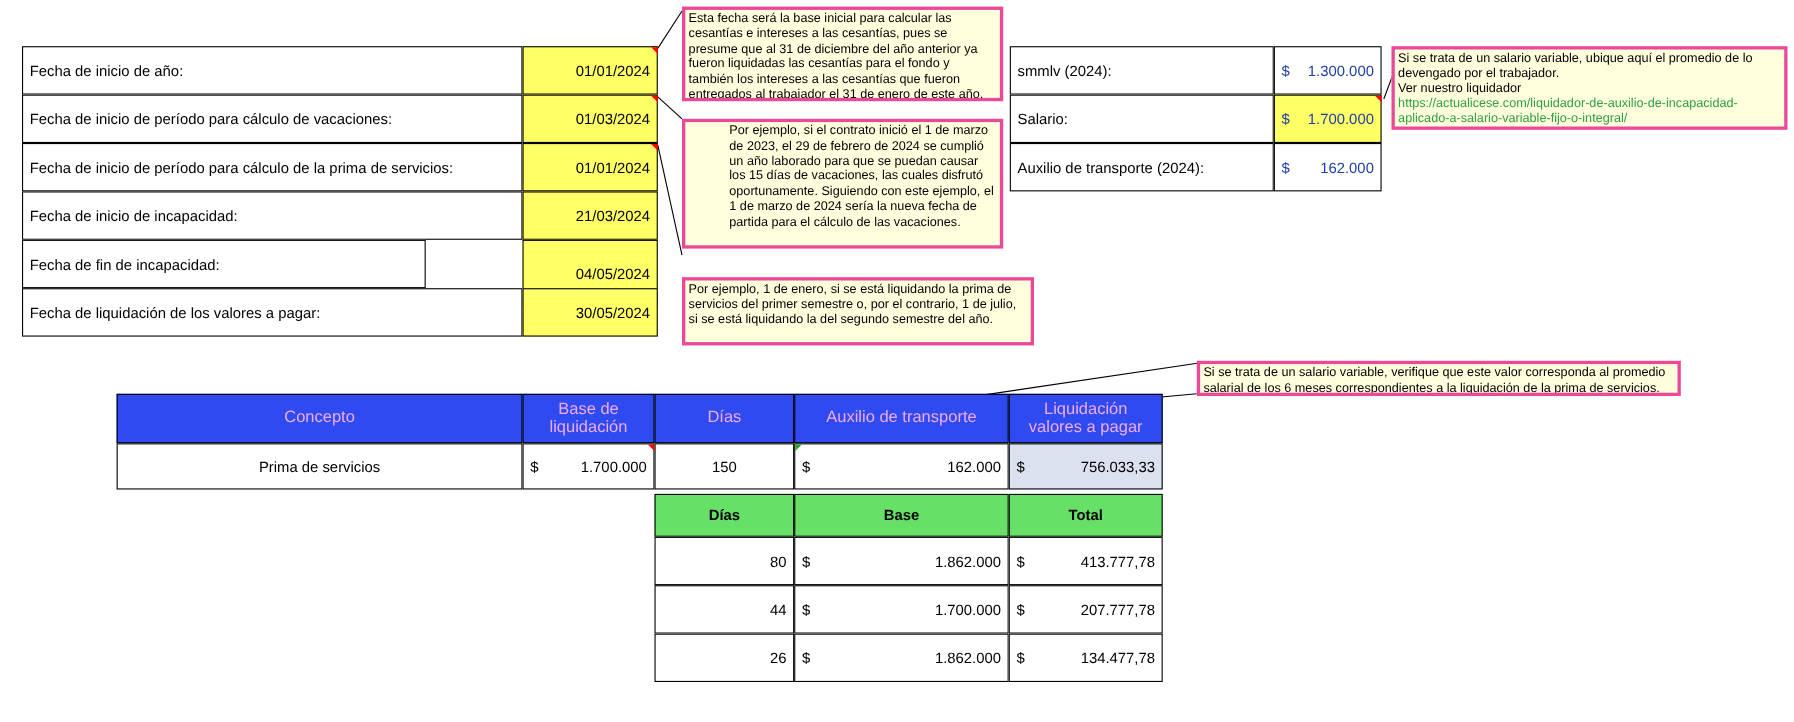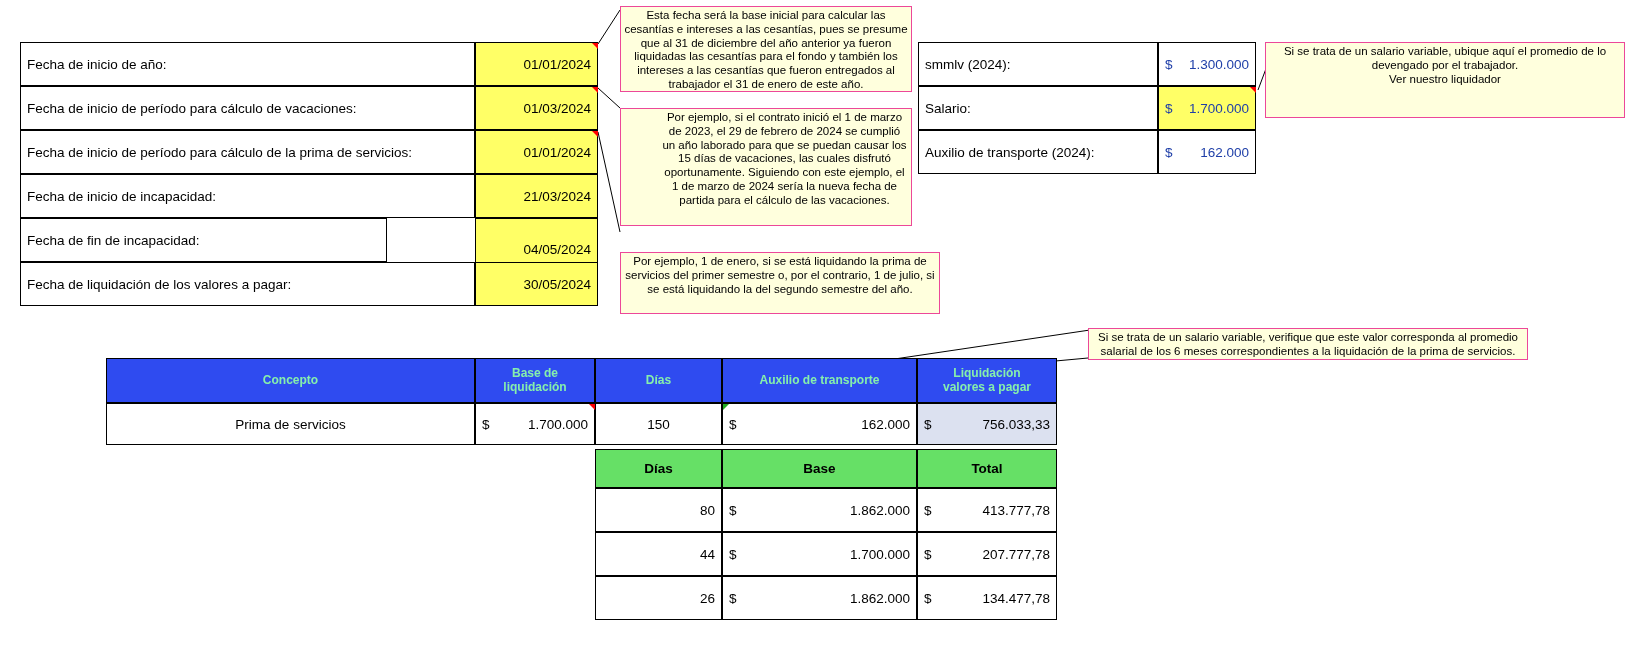--- a/index.html
+++ b/index.html
@@ -28,27 +28,27 @@
     padding: 0 6px;
     white-space: nowrap;
   }
   .cell.label { justify-content: flex-start; }
   .cell.right { justify-content: flex-end; }
   .cell.center { justify-content: center; }
   .cell.yellow { background: #ffff66; }
   .cell.lav { background: #dce1f0; }
   .cell.blue-head {
     background: #2f4bf0;
-    color: #86efac;
-    font-weight: bold;
+    color: #f0abfc;
+    font-weight: normal;
     justify-content: center;
     text-align: center;
     white-space: normal;
     line-height: 1.12;
-    font-size: 12px;
+    font-size: 15px;
   }
   .cell.green-head {
     background: #66e066;
     color: #000000;
     font-weight: bold;
     justify-content: center;
     text-align: center;
     font-size: 13.5px;
   }
   .cell.money {
@@ -56,28 +56,27 @@
   }
   .cell .cur { }
   .cell .amt { }
   .blue-txt { color: #1f3fa8; }
 
   
   .note {
     position: absolute;
     box-sizing: border-box;
     background: #ffffdd;
-    border: 1px solid #ec4899;
+    border: 3px solid #ec4899;
     font-size: 11.5px;
     line-height: 1.20;
     color: #000000;
     padding: 2px 3px;
     white-space: pre-wrap;
     overflow: hidden;
-    text-align: center;
   }
   .note .lnk { color: #2f9e44; }
 
   
   .redtri {
     position: absolute;
     width: 0; height: 0;
     border-top: 6px solid #ff0000;
     border-left: 6px solid transparent;
   }
@@ -150,20 +149,21 @@
     <span class="cur blue-txt">$</span>
     <span class="amt blue-txt">162.000</span>
   </div>
 
   <div class="redtri" style="left:1250px;top:87px;"></div>
 </div>
 
 <div class="note" style="left:1265px;top:42px;width:360px;height:76px;white-space:normal;">
   <span>Si se trata de un salario variable, ubique aquí el promedio de lo devengado por el trabajador.</span><br>
   <span>Ver nuestro liquidador</span><br>
+  <span class="lnk">https://actualicese.com/liquidador-de-auxilio-de-incapacidad-aplicado-a-salario-variable-fijo-o-integral/</span>
 </div>
 
 <div class="note" style="left:1088px;top:328px;width:440px;height:32px;">Si se trata de un salario variable, verifique que este valor corresponda al promedio salarial de los 6 meses correspondientes a la liquidación de la prima de servicios.</div>
 
 <div>
 
   <div class="cell blue-head" style="left:106px;top:358px;width:369px;height:45px;">Concepto</div>
   <div class="cell blue-head" style="left:475px;top:358px;width:120px;height:45px;">Base de<br>liquidación</div>
   <div class="cell blue-head" style="left:595px;top:358px;width:127px;height:45px;">Días</div>
   <div class="cell blue-head" style="left:722px;top:358px;width:195px;height:45px;">Auxilio de transporte</div>

